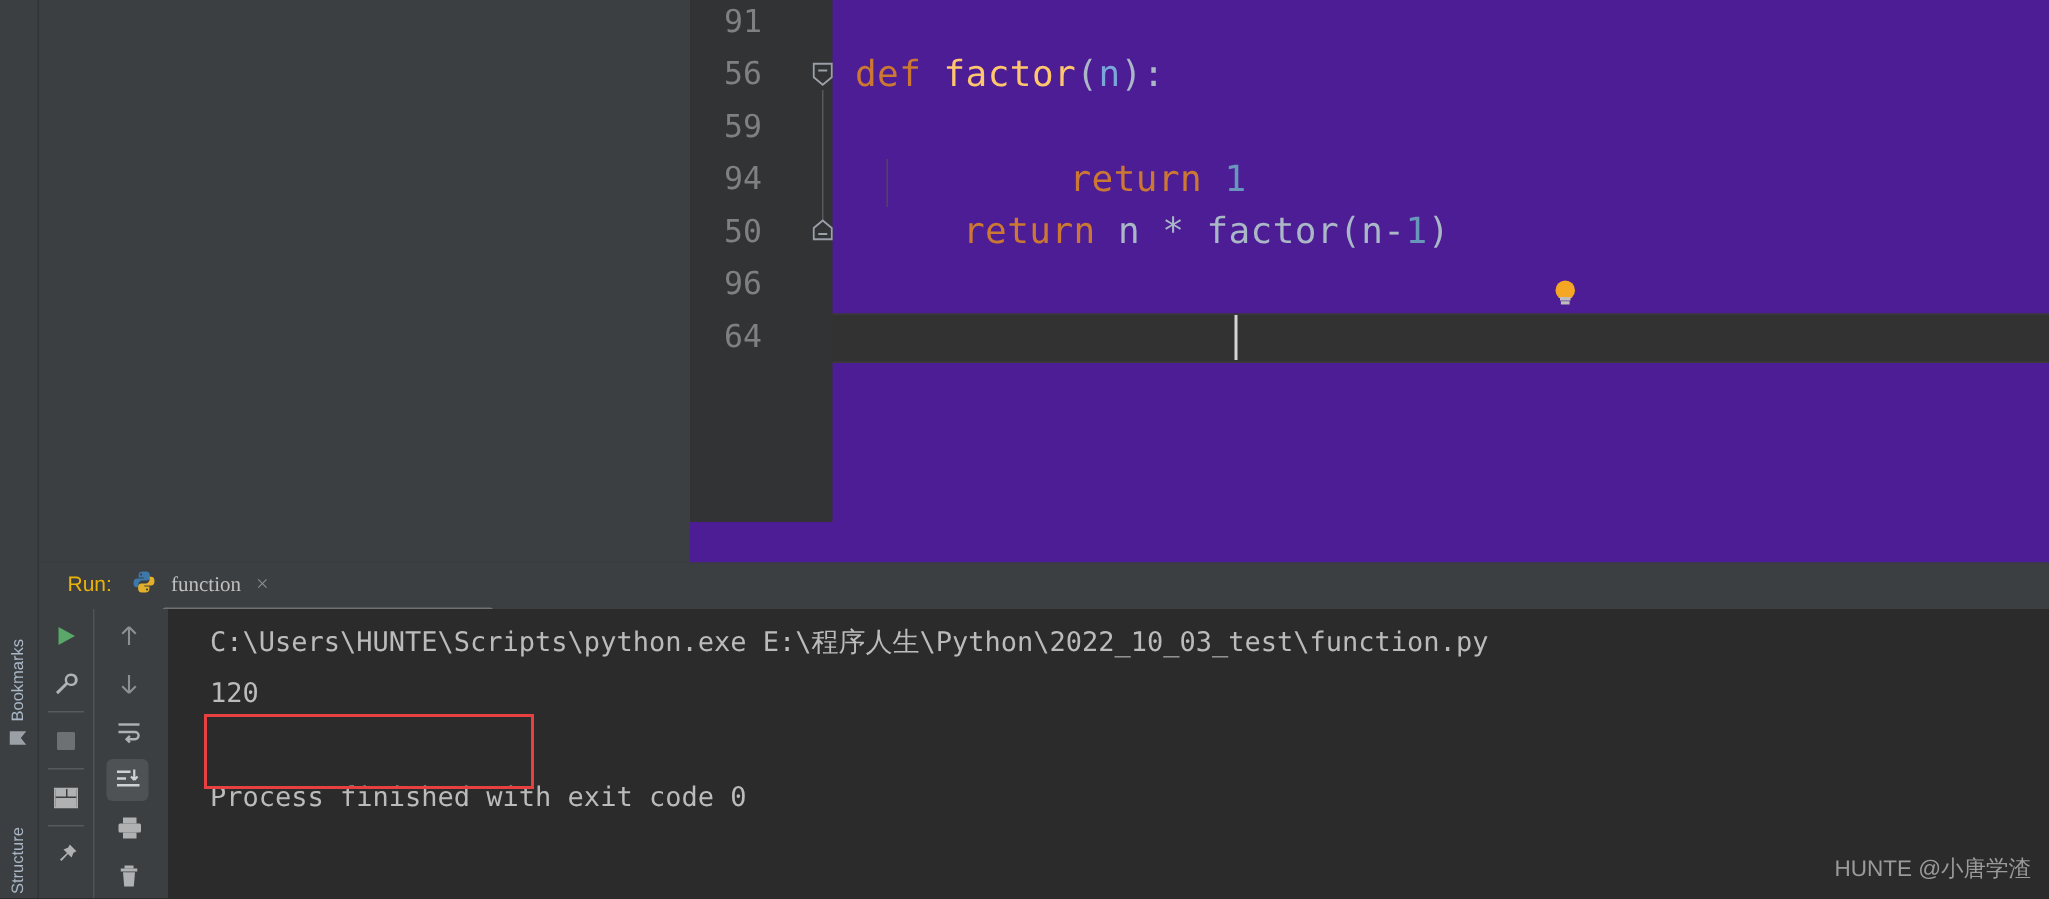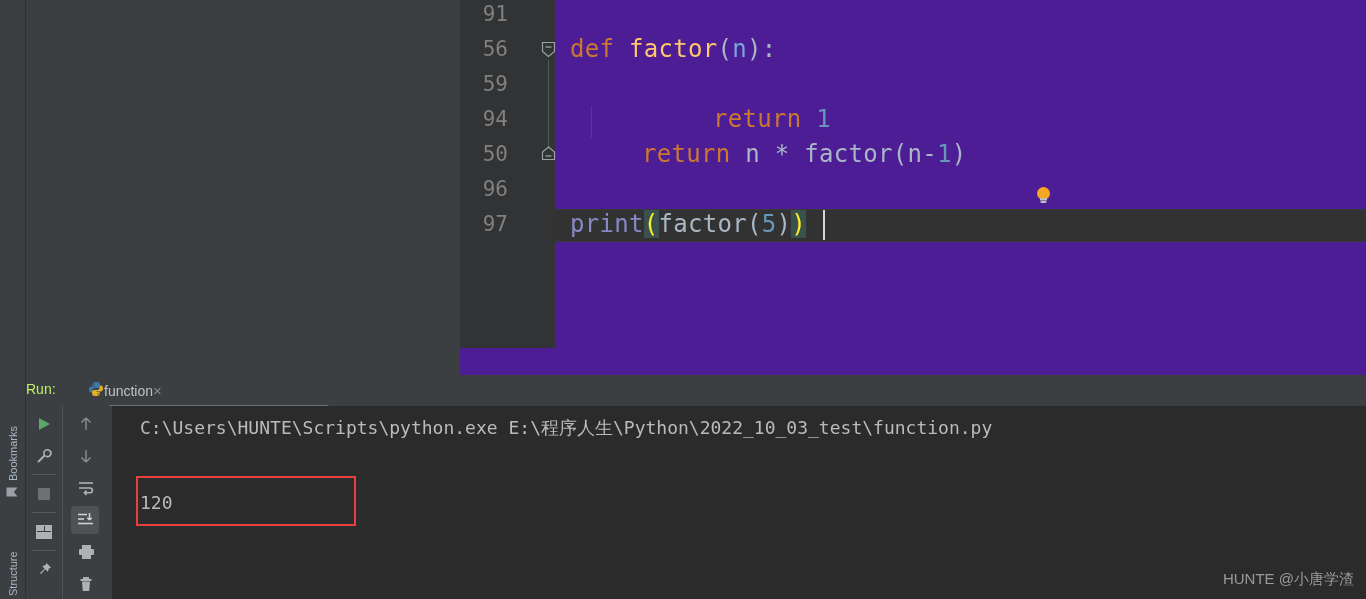--- a/index.html
+++ b/index.html
@@ -158,31 +158,32 @@
     background: #3c3f41;
   }
   #run-header {
     position: absolute;
     left: 0; top: 0;
     width: 1340px; height: 31px;
     background: #3c3f41;
   }
   #run-label {
     position: absolute;
-    left: 0; top: 6px;
-    color: #bef264;
+    left: 19px; top: 6px;
+    color: #eab308;
     font-size: 14px;
   }
   #run-tab {
     position: absolute;
     left: 62px; top: 2px;
     height: 27px;
     display: flex;
     align-items: center;
-    gap: 0;
+    gap: 10px;
+    font-family: Liberation Serif, serif;
   }
   #run-tab-label {
     color: #c0c0c0;
     font-size: 14px;
   }
   #run-tab-close {
     color: #8c8c8c;
     font-size: 15px;
     line-height: 1;
   }
@@ -237,21 +238,21 @@
   .console-line {
     position: absolute;
     left: 28px;
     white-space: pre;
     font-family: "DejaVu Sans Mono", monospace;
     font-size: 18px;
     color: #bbbbbb;
     letter-spacing: 0px;
   }
   #cmd-line   { top: 10px; }
-  #out-line   { top: 46px; margin-top: 40px; }
+  #out-line   { top: 46px; }
   #finish-line{ top: 115px; }
 
   #highlight-box {
     position: absolute;
     left: 24px; top: 70px;
     width: 220px; height: 50px;
     border: 2px solid #e64040;
     box-sizing: border-box;
   }
 
@@ -289,21 +290,21 @@
 
     <div id="current-line-hl"></div>
 
     <div id="editor-gutter">
       <div class="lineno" style="top:2px">91</div>
       <div class="lineno" style="top:37px">56</div>
       <div class="lineno" style="top:72px">59</div>
       <div class="lineno" style="top:107px">94</div>
       <div class="lineno" style="top:142px">50</div>
       <div class="lineno" style="top:177px">96</div>
-      <div class="lineno" style="top:212px">97</div>
+      <div class="lineno" style="top:212px">64</div>
 
       <div id="fold-rail"></div>
 
       <div class="fold-marker" style="top:41px">
         <svg width="15" height="17" viewBox="0 0 15 17">
           <path d="M1.5 1.5h12v9l-6 5-6-5z" fill="#313335" stroke="#9aa0a6" stroke-width="1.2"></path>
           <line x1="4.5" y1="6" x2="10.5" y2="6" stroke="#9aa0a6" stroke-width="1.3"></line>
         </svg>
       </div>
       <div class="fold-marker" style="top:146px">
@@ -328,21 +329,20 @@
 
     <div class="code-line" style="top:35px"><span class="kw">def</span> <span class="fn">factor</span><span class="punct">(</span><span class="param">n</span><span class="punct">)</span><span class="punct">:</span></div>
 
 
     <div class="code-line" style="top:105px;left:253px"><span class="kw">return</span> <span class="num">1</span></div>
 
     <div class="code-line" style="top:140px;left:182px"><span class="kw">return</span> <span class="ident">n</span> <span class="punct">*</span> <span class="ident">factor</span><span class="punct">(</span><span class="ident">n-</span><span class="num">1</span><span class="punct">)</span></div>
 
     <div class="code-line" style="top:175px"></div>
 
-    <div class="code-line" style="top:210px"><span class="builtin">print</span><span class="matched-paren">(</span><span class="ident">factor</span><span class="punct">(</span><span class="num">5</span><span class="punct">)</span><span class="matched-paren">)</span></div>
 
     <div class="squiggle">
       
     </div>
 
     <div id="caret"></div>
   </div>
 
   <div id="run-window">
 
@@ -435,18 +435,19 @@
           <rect x="5" y="1" width="6" height="2" fill="#afb1b3"></rect>
           <rect x="2.5" y="3" width="11" height="2" fill="#afb1b3"></rect>
           <path d="M4 5.5h8l-.8 9.5H4.8z" fill="#afb1b3"></path>
         </svg>
       </div>
     </div>
 
     <div id="console">
       <div class="console-line" id="cmd-line">C:\Users\HUNTE\Scripts\python.exe E:\程序人生\Python\2022_10_03_test\function.py</div>
       <div class="console-line" id="out-line">120</div>
+      <div class="console-line" id="finish-line">Process finished with exit code 0</div>
       <div id="highlight-box"></div>
     </div>
   </div>
 
   <div id="watermark">HUNTE @小唐学渣</div>
 </div>
 
 </body></html>

